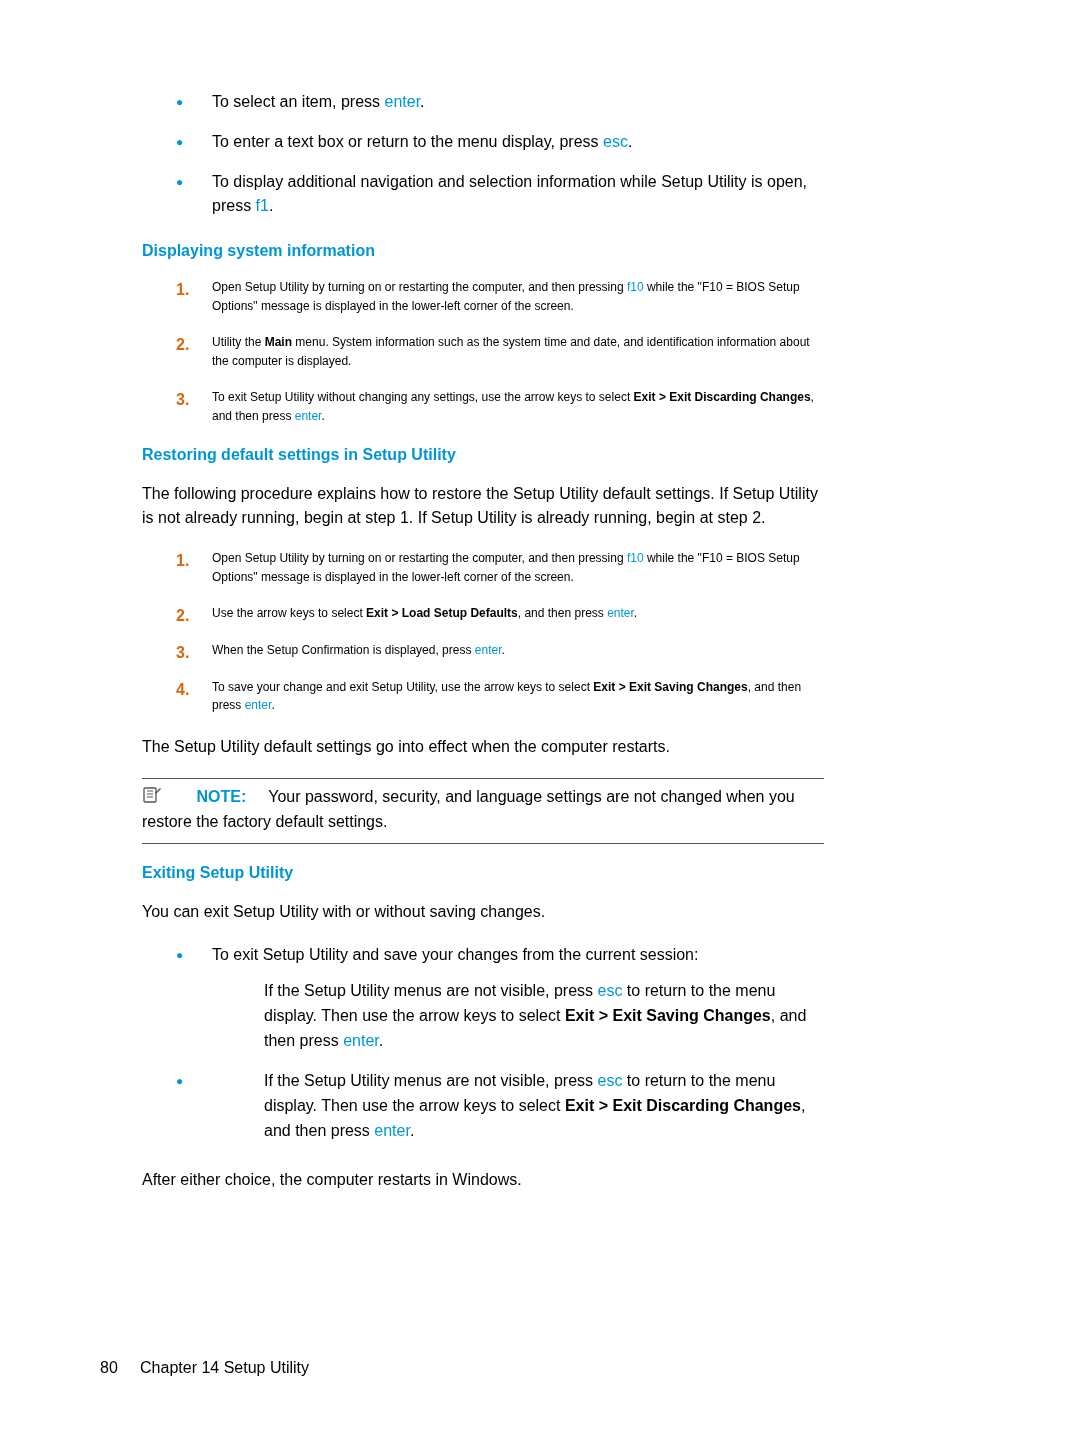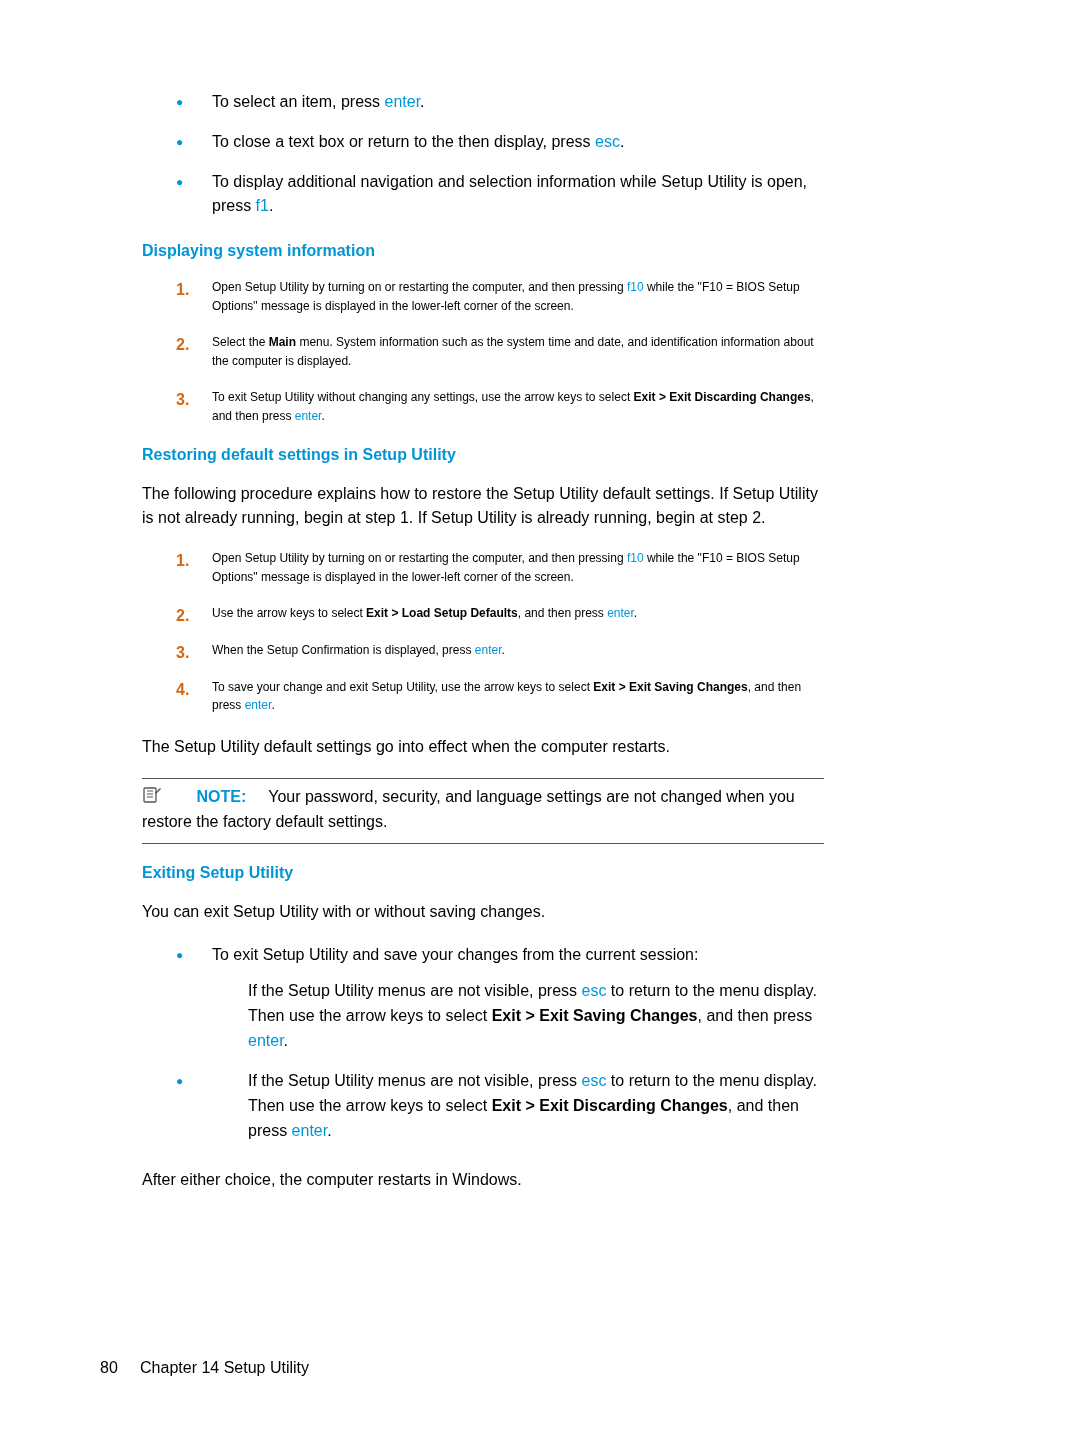--- a/index.html
+++ b/index.html
@@ -33,21 +33,21 @@
   }
   ul.bullet > li::before {
     content: "●";
     position: absolute;
     left: 0;
     top: 3px;
     color: #0096d6;
     font-size: 12px;
   }
   .sub-indent {
-    margin-left: 36px;
+    margin-left: 52px;
     font-size: 16px;
     line-height: 1.55;
     margin-top: 12px;
   }
   h2 {
     color: #0096d6;
     font-size: 16px;
     font-weight: bold;
     margin: 20px 0 18px 0;
   }
@@ -121,34 +121,34 @@
 
 <div class="page">
 
   <div class="content">
 
     <ul class="bullet indented">
       <li>
         <span>To select an item, press </span><span class="key">enter</span><span>.</span>
       </li>
       <li>
-        <span>To close a text box or return to the then display, press </span><span class="key">esc</span><span>.</span>
+        <span>To enter a text box or return to the menu display, press </span><span class="key">esc</span><span>.</span>
       </li>
       <li>
         <span>To display additional navigation and selection information while Setup Utility is open, press </span><span class="key">f1</span><span>.</span>
       </li>
     </ul>
 
     <h2>Displaying system information</h2>
     <ol class="numbered">
       <li>
         <span>Open Setup Utility by turning on or restarting the computer, and then pressing </span><span class="key">f10</span><span> while the "F10 = BIOS Setup Options" message is displayed in the lower-left corner of the screen.</span>
       </li>
       <li>
-        <span>Select the </span><span class="bold">Main</span><span> menu. System information such as the system time and date, and identification information about the computer is displayed.</span>
+        <span>Utility the </span><span class="bold">Main</span><span> menu. System information such as the system time and date, and identification information about the computer is displayed.</span>
       </li>
       <li>
         <span>To exit Setup Utility without changing any settings, use the arrow keys to select </span><span class="bold">Exit &gt; Exit Discarding Changes</span><span>, and then press </span><span class="key">enter</span><span>.</span>
       </li>
     </ol>
 
     <h2>Restoring default settings in Setup Utility</h2>
     <p class="body indented">The following procedure explains how to restore the Setup Utility default settings. If Setup Utility is not already running, begin at step 1. If Setup Utility is already running, begin at step 2.</p>
     <ol class="numbered">
       <li>

